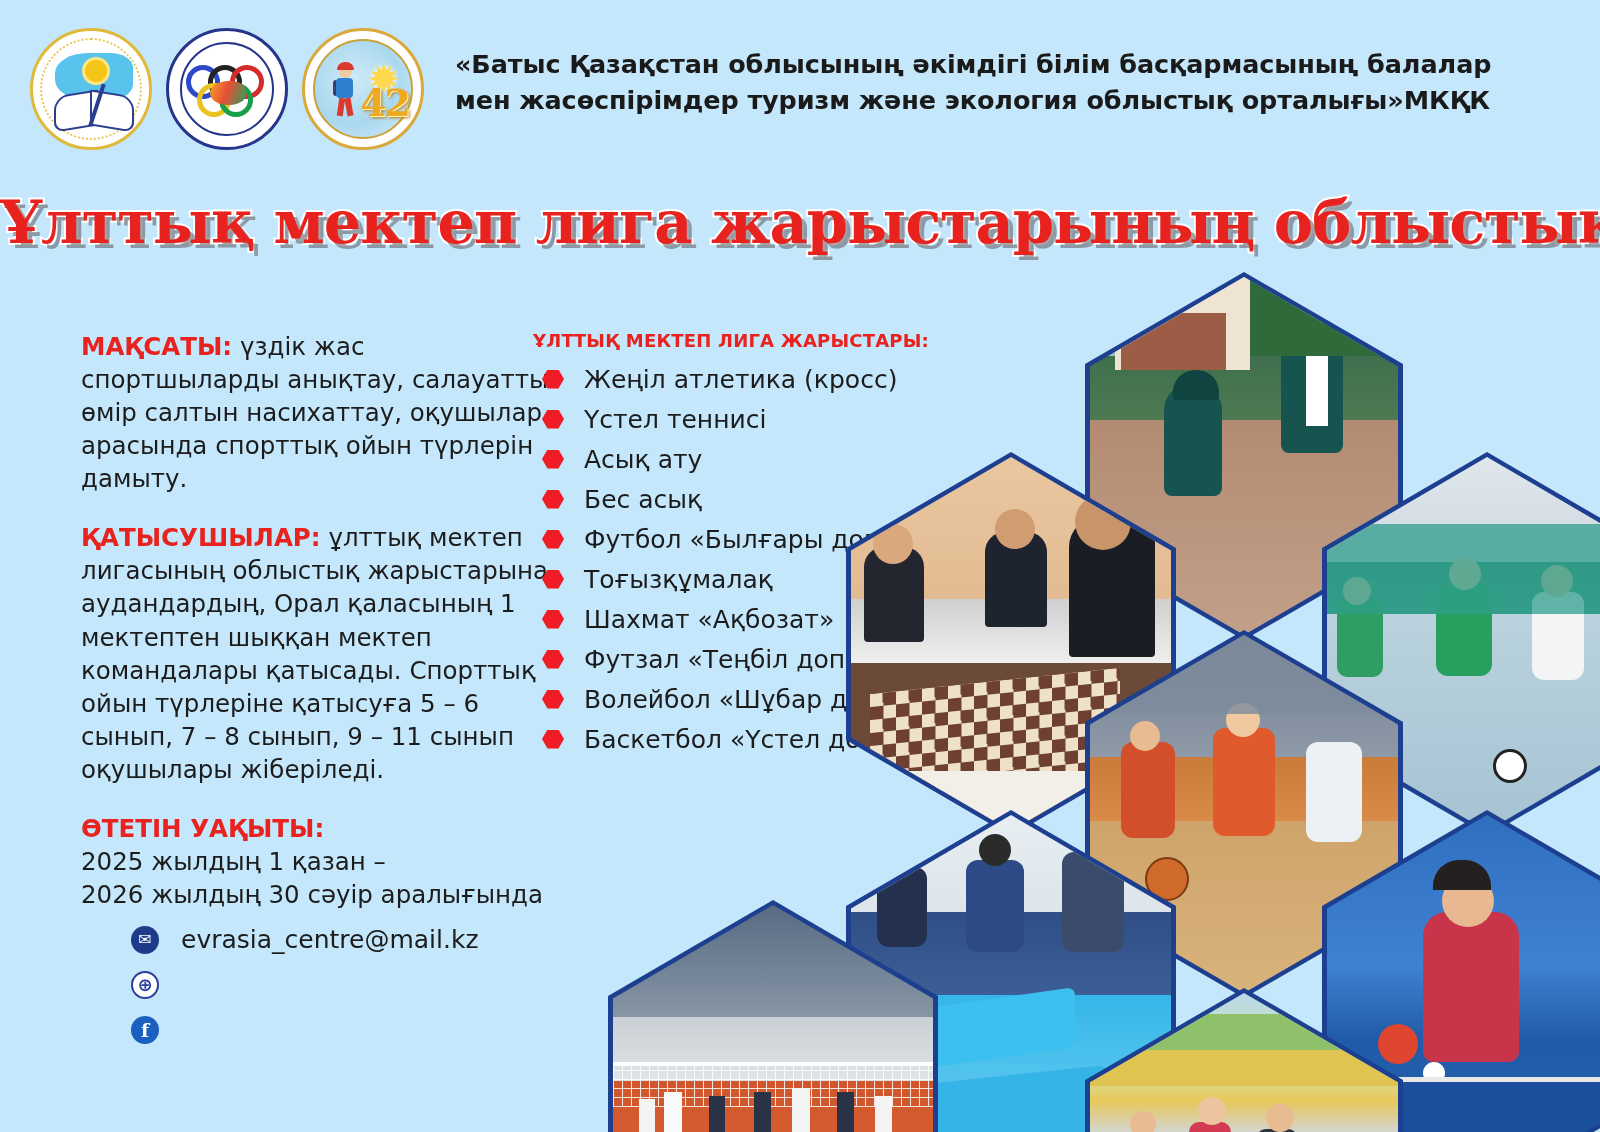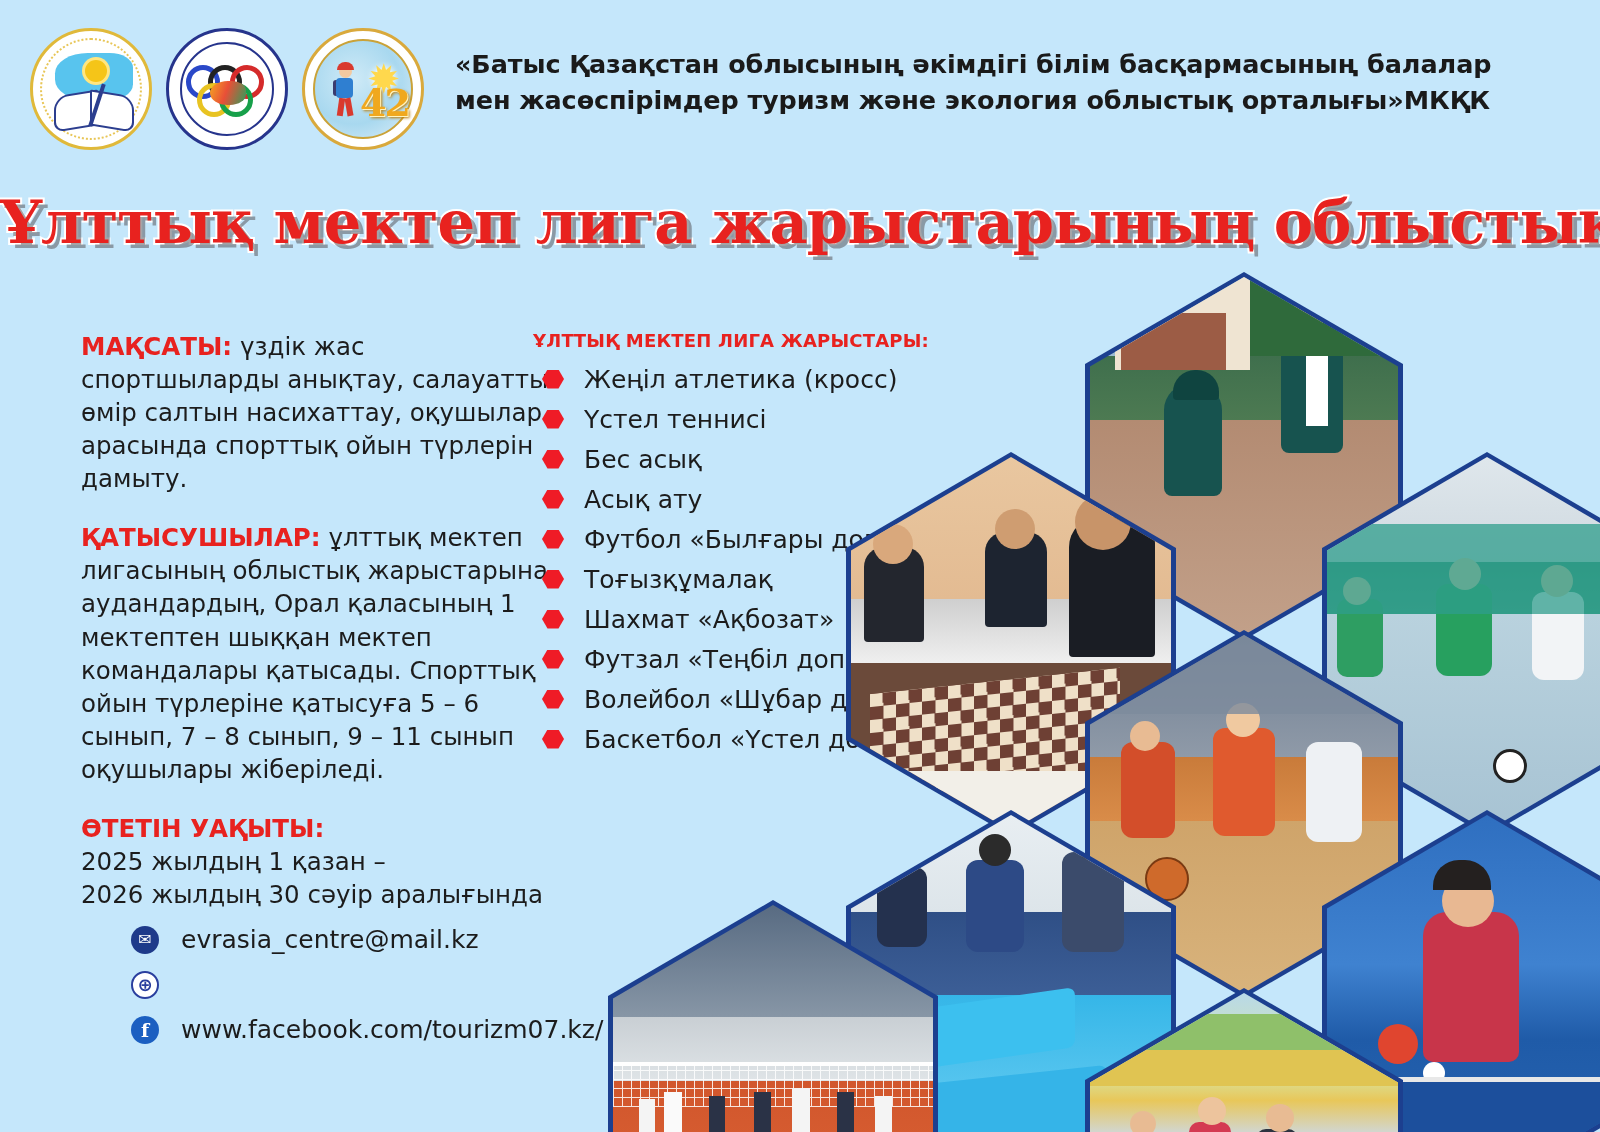--- a/index.html
+++ b/index.html
@@ -218,43 +218,42 @@
     <span class="c-icon ic-mail">✉</span>
     <span class="c-text">evrasia_centre@mail.kz</span>
   </div>
 
   <div class="contact-row">
     <span class="c-icon ic-web">⊕</span>
   </div>
 
   <div class="contact-row">
     <span class="c-icon ic-fb">f</span>
-    <span class="c-text">www.facebook.com/tourizm07.kz/</span>
   </div>
 
 </div>
 
 <div id="sports">
   <div id="sports-head">ҰЛТТЫҚ МЕКТЕП ЛИГА ЖАРЫСТАРЫ:</div>
 
   <div class="sport-item">
     <span class="hexbullet"></span>
     <span class="sport-label">Жеңіл атлетика (кросс)</span>
   </div>
   <div class="sport-item">
     <span class="hexbullet"></span>
     <span class="sport-label">Үстел теннисі</span>
   </div>
   <div class="sport-item">
     <span class="hexbullet"></span>
+    <span class="sport-label">Асық ату</span>
+  </div>
+  <div class="sport-item">
+    <span class="hexbullet"></span>
     <span class="sport-label">Бес асық</span>
-  </div>
-  <div class="sport-item">
-    <span class="hexbullet"></span>
-    <span class="sport-label">Асық ату</span>
   </div>
   <div class="sport-item">
     <span class="hexbullet"></span>
     <span class="sport-label">Футбол «Былғары доп»</span>
   </div>
   <div class="sport-item">
     <span class="hexbullet"></span>
     <span class="sport-label">Тоғызқұмалақ</span>
   </div>
   <div class="sport-item">

